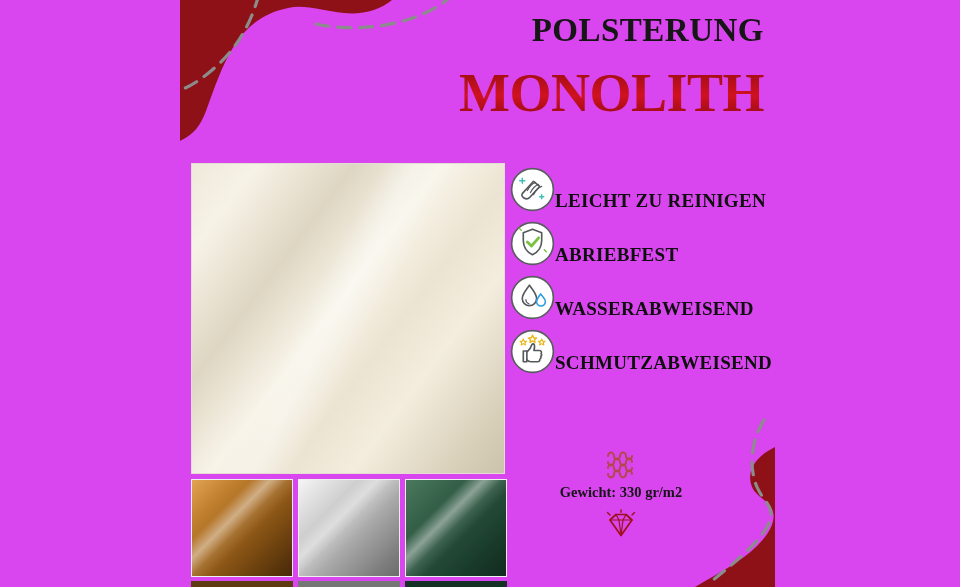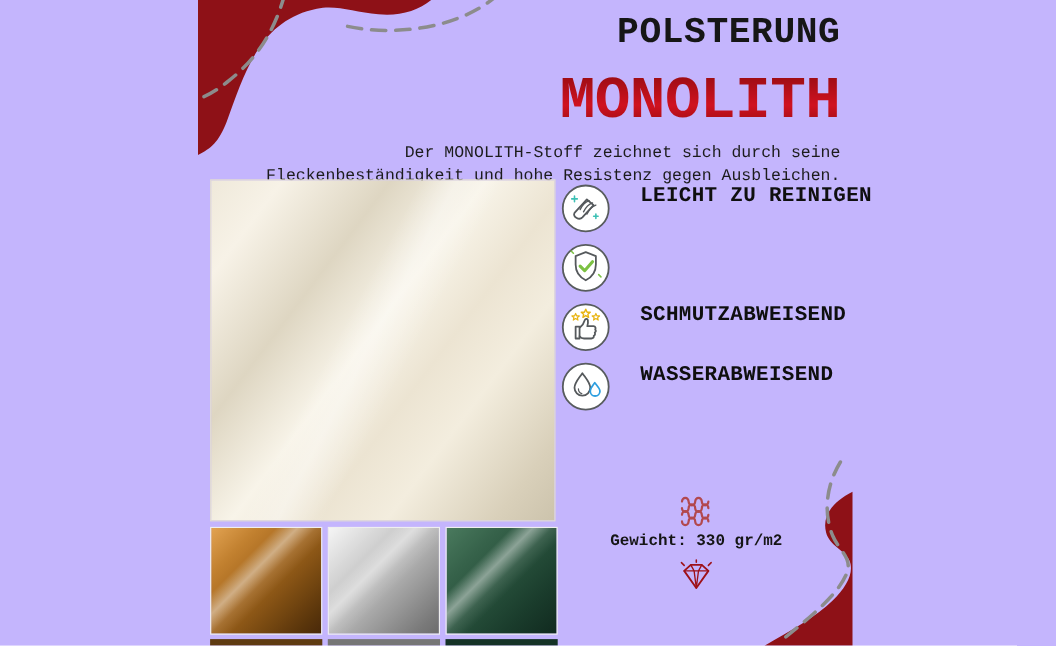--- a/index.html
+++ b/index.html
@@ -1,18 +1,18 @@
 <!DOCTYPE html>
 <html style="--brand-red: #8e1117; --title-red: #b5101a; --text-dark: #161616; --dash-gray: #8c8c8c; --icon-stroke: #55595c; --check-green: #7cc143; --star-yellow: #e9b514; --drop-blue: #2f9fe0; --sparkle-teal: #3cc0b4; --weave-red: #b2484e; --diamond-red: #9e1118;"><head>
 <meta charset="utf-8">
 <style>
   html,body{margin:0;padding:0;background:#ffffff;}
   .canvas{
-    position:relative;width:960px;height:587px;background:#c4b5fd;overflow:hidden;
-    font-family:Liberation Mono, monospace;
+    position:relative;width:960px;height:587px;background:#d946ef;overflow:hidden;
+    font-family:Liberation Serif, serif;
   }
   svg.deco{position:absolute;left:0;top:0;}
   .dash{fill:none;stroke:var(--dash-gray,#8c8c8c);stroke-width:3.2;stroke-dasharray:13 9;stroke-linecap:round;}
   .redfill{fill:var(--brand-red,#8e1117);}
 
   
   .header{position:absolute;top:13px;right:196px;text-align:right;}
   .kicker{font-size:33px;font-weight:800;letter-spacing:.5px;color:var(--text-dark,#161616);line-height:1.05;}
   .title{
     font-size:54px;font-weight:800;letter-spacing:-.5px;line-height:1;margin-top:18px;
@@ -36,31 +36,31 @@
   .swatch.cognac{left:191px;background:linear-gradient(135deg,#e2a352 0%,#c1802f 22%,#a3661d 45%,#7c4c12 68%,#5a350b 88%,#49290a 100%);}
   .swatch.gray{left:298px;background:linear-gradient(135deg,#f5f5f5 0%,#d9d9d9 22%,#bdbdbd 45%,#9a9a9a 68%,#7b7b7b 88%,#6c6c6c 100%);}
   .swatch.green{left:405px;background:linear-gradient(135deg,#4a7a5e 0%,#36624a 25%,#27503b 50%,#1a3c2c 75%,#112a1f 100%);}
   .band{position:absolute;top:581px;height:6px;}
   .band.cognac{left:191px;width:102px;background:#5e3a10;}
   .band.gray{left:298px;width:102px;background:#767676;}
   .band.green{left:405px;width:102px;background:#143226;}
 
   
   .features{position:absolute;left:510px;top:167px;}
-  .feature{display:flex;align-items:flex-start;gap:27px;height:45px;margin-bottom:9px;}
+  .feature{display:flex;align-items:flex-end;gap:0;height:45px;margin-bottom:9px;}
   .feature-label{font-size:19px;font-weight:800;letter-spacing:.3px;color:#0f0f0f;white-space:nowrap;}
   .ring{fill:#ffffff;stroke:#585c5e;stroke-width:1.6;}
   .g-stroke{fill:none;stroke:var(--icon-stroke,#55595c);stroke-width:1.6;stroke-linecap:round;stroke-linejoin:round;}
   .teal{stroke:var(--sparkle-teal,#3cc0b4);}
   .green-st{stroke:var(--check-green,#7cc143);}
   .yellow-st{fill:#ffffff;stroke:var(--star-yellow,#e9b514);stroke-width:1.3;stroke-linejoin:round;}
   .blue-st{stroke:var(--drop-blue,#2f9fe0);}
 
   
-  .specs{position:absolute;left:517px;top:450px;width:232px;text-align:center;}
+  .specs{position:absolute;left:505px;top:450px;width:232px;text-align:center;}
   .spec{margin-bottom:8px;}
   .spec-icon{display:block;margin:0 auto 4px auto;}
   .spec-text{font-size:14.5px;color:#151515;white-space:nowrap;}
   .spec-label{font-weight:700;}
   .spec-value{font-weight:600;}
   .weave{fill:none;stroke:var(--weave-red,#b2484e);stroke-width:2;stroke-linecap:round;}
   .gem{fill:none;stroke:var(--diamond-red,#9e1118);stroke-width:1.7;stroke-linecap:round;stroke-linejoin:round;}
 </style>
 </head>
 <body>
@@ -71,24 +71,20 @@
     <path class="redfill" d="M180,0 L392,0 C380,10 362,15 344,13 C322,11 305,4 288,8 C263,13 246,27 234,46 C222,65 214,89 206,111 C199,129 192,135 180,141 Z"></path>
     <path class="redfill" d="M775,447 C757,456 747,469 751,484 C754,496 768,500 772,509 C777,520 770,533 757,546 C742,561 719,573 695,587 L775,587 Z"></path>
     <path class="dash" d="M259,-6 C248,35 228,58 206,75 C197,82 189,87 180,90"></path>
     <path class="dash" d="M316,24 C348,31 388,28 418,16 C433,10 444,3 454,-6"></path>
     <path class="dash" d="M764,420 C750,443 749,468 757,487 C764,503 776,507 769,523 C761,541 737,561 708,584"></path>
   </svg>
 
   <div class="header">
     <div class="kicker">POLSTERUNG</div>
     <div class="title">MONOLITH</div>
-    <div class="desc">
-      <div>Der MONOLITH-Stoff zeichnet sich durch seine</div>
-      <div>Fleckenbeständigkeit und hohe Resistenz gegen Ausbleichen.</div>
-    </div>
   </div>
 
   <div class="fabric-main"></div>
 
   <div class="swatch cognac"></div>
   <div class="swatch gray"></div>
   <div class="swatch green"></div>
   <div class="band cognac"></div>
   <div class="band gray"></div>
   <div class="band green"></div>
@@ -105,42 +101,43 @@
       <span class="feature-label">LEICHT ZU REINIGEN</span>
     </div>
 
     <div class="feature">
       <svg width="45" height="45" viewBox="0 0 44 44">
         <circle class="ring" cx="22" cy="22" r="20.4"></circle>
         <path class="g-stroke" d="M22,8 L31,11.5 V19 C31,26 27,30.5 22,33 C17,30.5 13,26 13,19 V11.5 Z"></path>
         <path class="g-stroke green-st" style="stroke-width:2.8" d="M17,20.5 l4,4 7,-8"></path>
         <path class="g-stroke green-st" style="stroke-width:1.4" d="M11,9 l-2,-2 M33.5,28 l2,2"></path>
       </svg>
+      <span class="feature-label">ABRIEBFEST</span>
+    </div>
+
+    <div class="feature">
+      <svg width="45" height="45" viewBox="0 0 44 44">
+        <circle class="ring" cx="22" cy="22" r="20.4"></circle>
+        <path class="g-stroke" d="M19,10 C15.5,15 12,18.5 12,23 a7,7 0 0 0 14,0 C26,18.5 22.5,15 19,10 Z"></path>
+        <path class="g-stroke" style="stroke-width:1.1" d="M15.5,24 a4.5,4.5 0 0 0 3,4.2"></path>
+        <path class="g-stroke blue-st" d="M30,18.5 C28,21.3 26,23.3 26,26 a4.3,4.3 0 0 0 8.6,0 C34.6,23.3 32,21.3 30,18.5 Z"></path>
+      </svg>
+      <span class="feature-label">WASSERABWEISEND</span>
     </div>
 
     <div class="feature">
       <svg width="45" height="45" viewBox="0 0 44 44">
         <circle class="ring" cx="22" cy="22" r="20.4"></circle>
         <polygon class="yellow-st" transform="translate(13,13) scale(0.82)" points="0,-4 1.2,-1.3 4,-1.3 1.9,0.5 2.5,3.2 0,1.6 -2.5,3.2 -1.9,0.5 -4,-1.3 -1.2,-1.3"></polygon>
         <polygon class="yellow-st" transform="translate(22,10)" points="0,-4 1.2,-1.3 4,-1.3 1.9,0.5 2.5,3.2 0,1.6 -2.5,3.2 -1.9,0.5 -4,-1.3 -1.2,-1.3"></polygon>
         <polygon class="yellow-st" transform="translate(31,13) scale(0.82)" points="0,-4 1.2,-1.3 4,-1.3 1.9,0.5 2.5,3.2 0,1.6 -2.5,3.2 -1.9,0.5 -4,-1.3 -1.2,-1.3"></polygon>
         <path class="g-stroke" d="M13,21.5 h3.5 v10.5 H13 Z"></path>
         <path class="g-stroke" d="M16.5,30 c1,1.3 2.3,2 4,2 h6.5 c1.6,0 2.5,-1.1 2.1,-2.4 1.1,-0.5 1.5,-1.8 0.9,-2.8 0.9,-0.7 1.1,-2 0.4,-2.9 0.7,-1 0.3,-2.9 -1.5,-2.9 h-5.5 c0.5,-1.8 0.8,-3.6 0.5,-5.2 -0.3,-1.5 -2.2,-1.7 -2.7,-0.2 -0.7,2.4 -1.8,4.6 -4.2,6.4"></path>
       </svg>
       <span class="feature-label">SCHMUTZABWEISEND</span>
-    </div>
-
-    <div class="feature">
-      <svg width="45" height="45" viewBox="0 0 44 44">
-        <circle class="ring" cx="22" cy="22" r="20.4"></circle>
-        <path class="g-stroke" d="M19,10 C15.5,15 12,18.5 12,23 a7,7 0 0 0 14,0 C26,18.5 22.5,15 19,10 Z"></path>
-        <path class="g-stroke" style="stroke-width:1.1" d="M15.5,24 a4.5,4.5 0 0 0 3,4.2"></path>
-        <path class="g-stroke blue-st" d="M30,18.5 C28,21.3 26,23.3 26,26 a4.3,4.3 0 0 0 8.6,0 C34.6,23.3 32,21.3 30,18.5 Z"></path>
-      </svg>
-      <span class="feature-label">WASSERABWEISEND</span>
     </div>
 
   </div>
 
   <div class="specs">
 
     <div class="spec">
       <svg class="spec-icon" width="30" height="30" viewBox="0 0 30 30">
         <path class="weave" d="M2,6 a3,3.4 0 0 1 6,0 a3,3.4 0 0 0 6,0 a3,3.4 0 0 1 6,0 a3,3.4 0 0 0 6,0"></path>
         <path class="weave" d="M2,12 a3,3.4 0 0 0 6,0 a3,3.4 0 0 1 6,0 a3,3.4 0 0 0 6,0 a3,3.4 0 0 1 6,0"></path>

